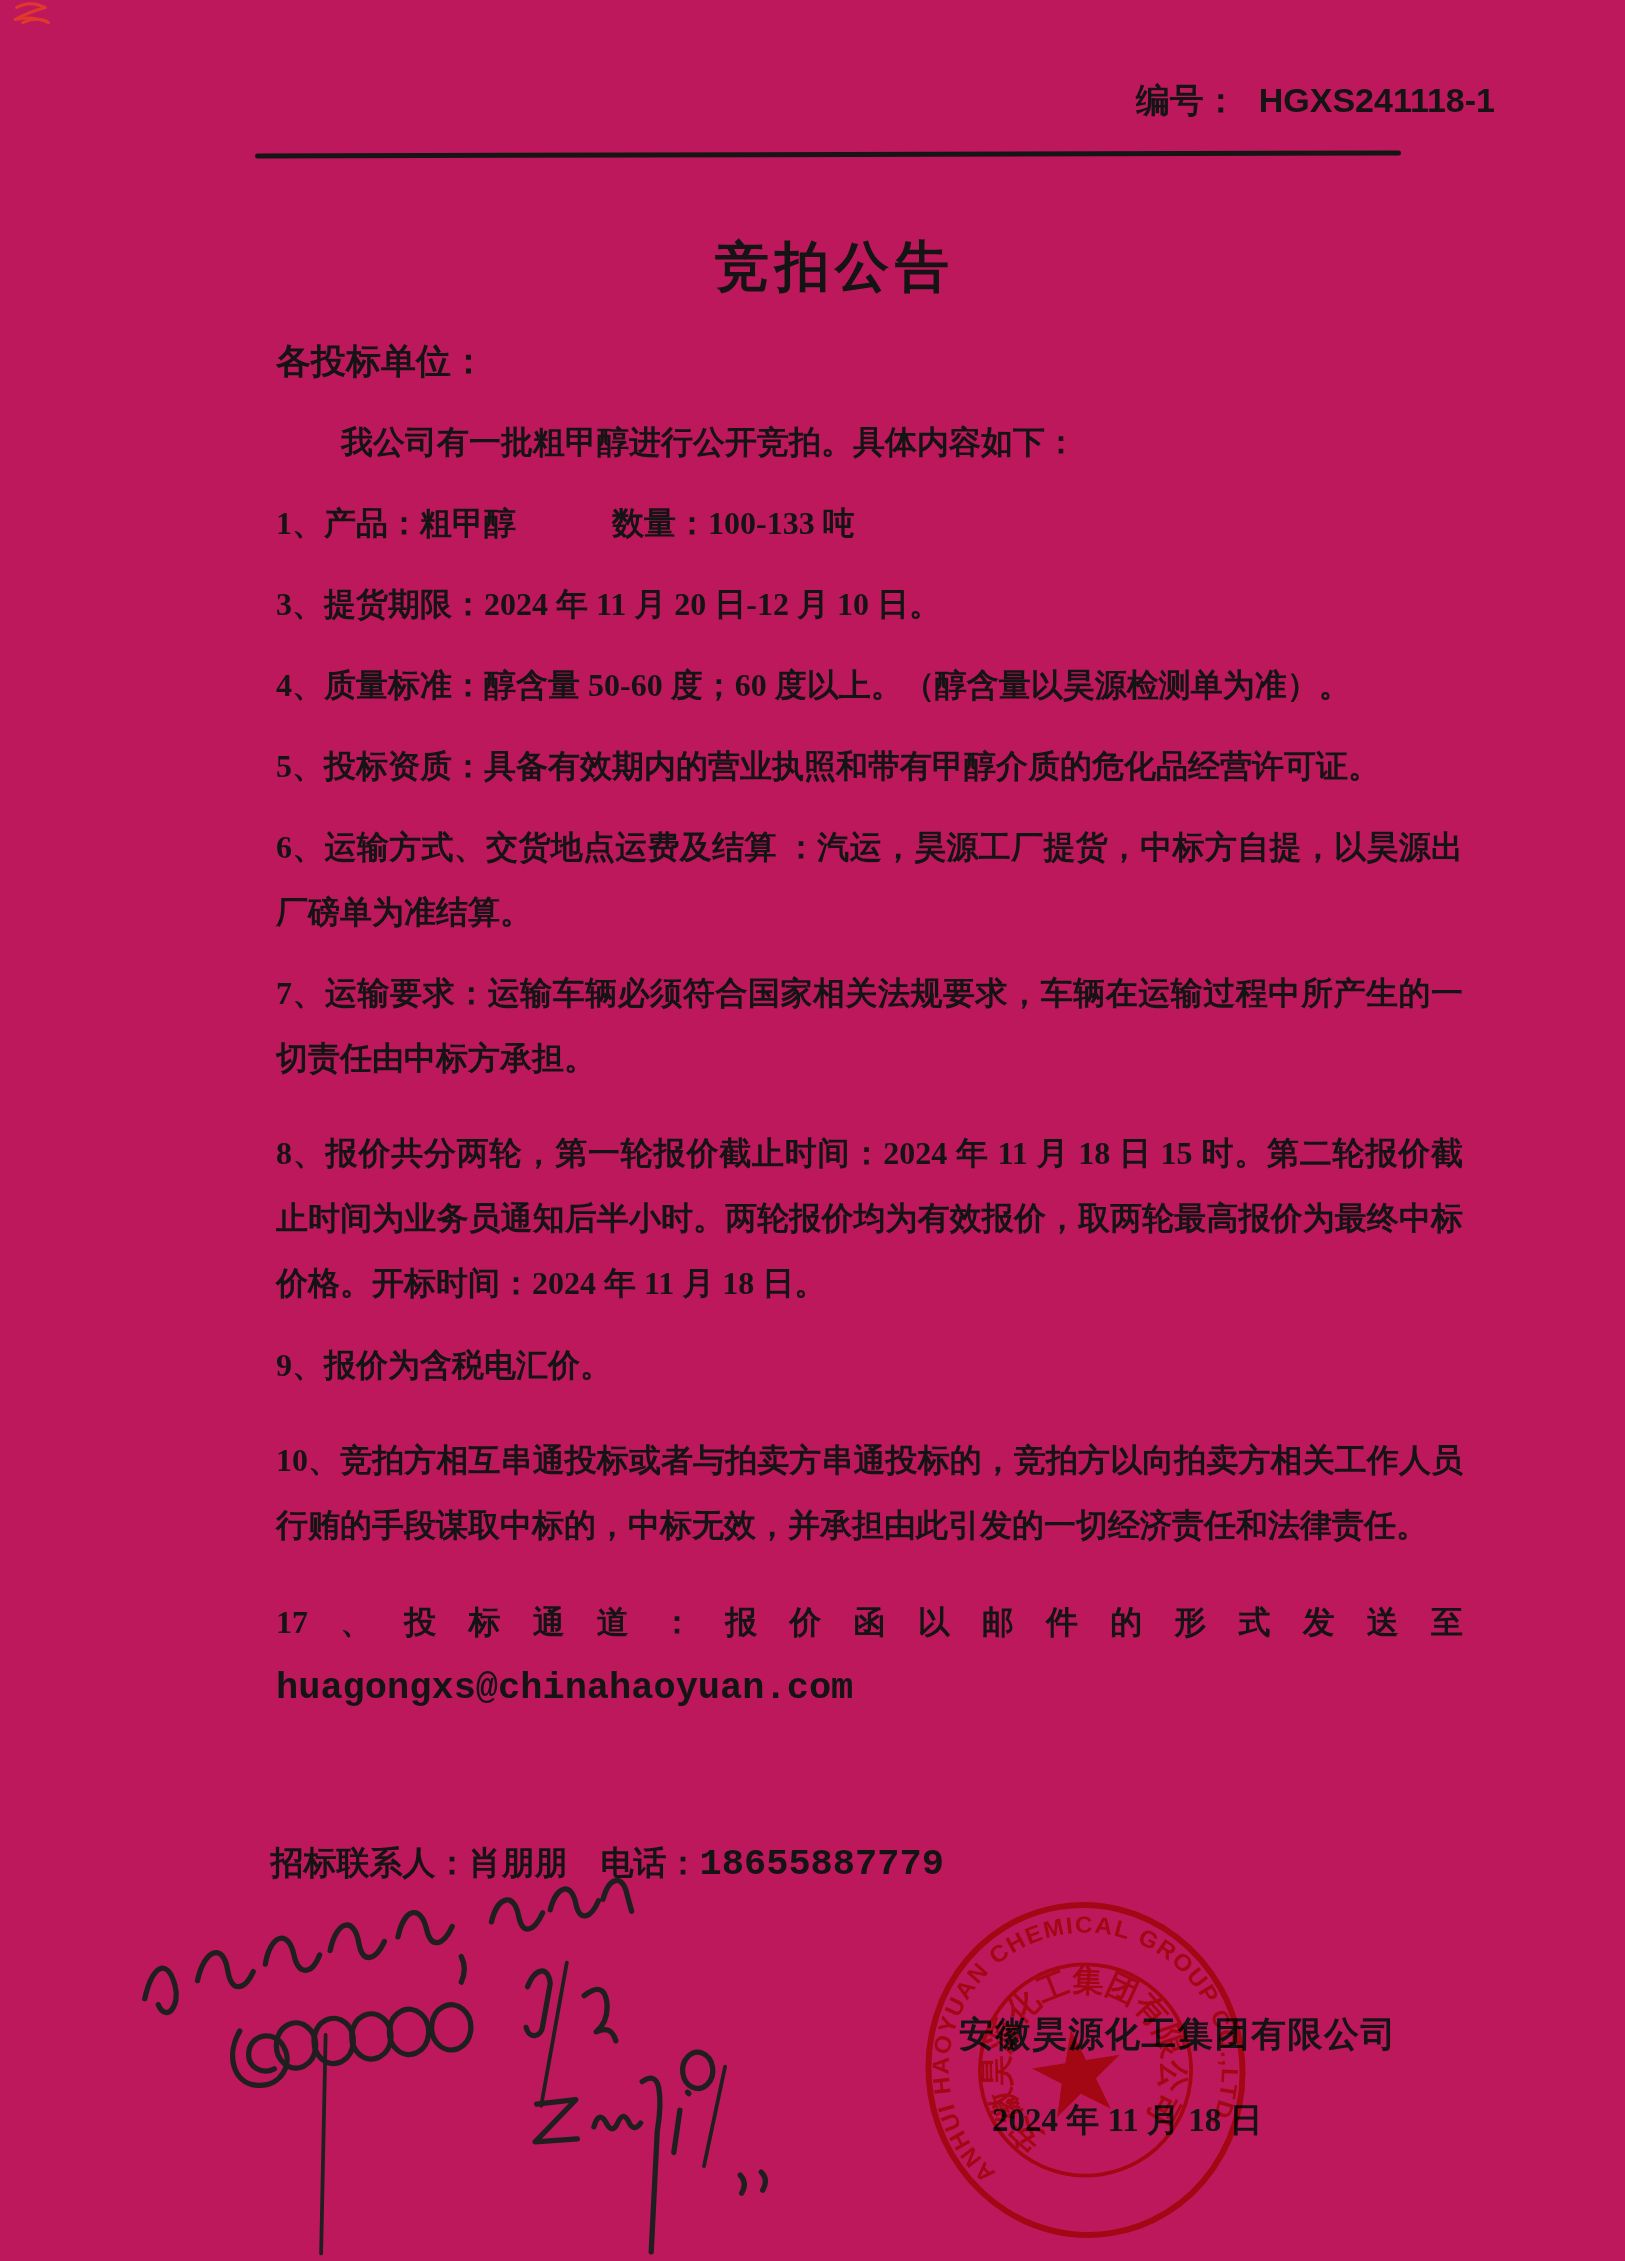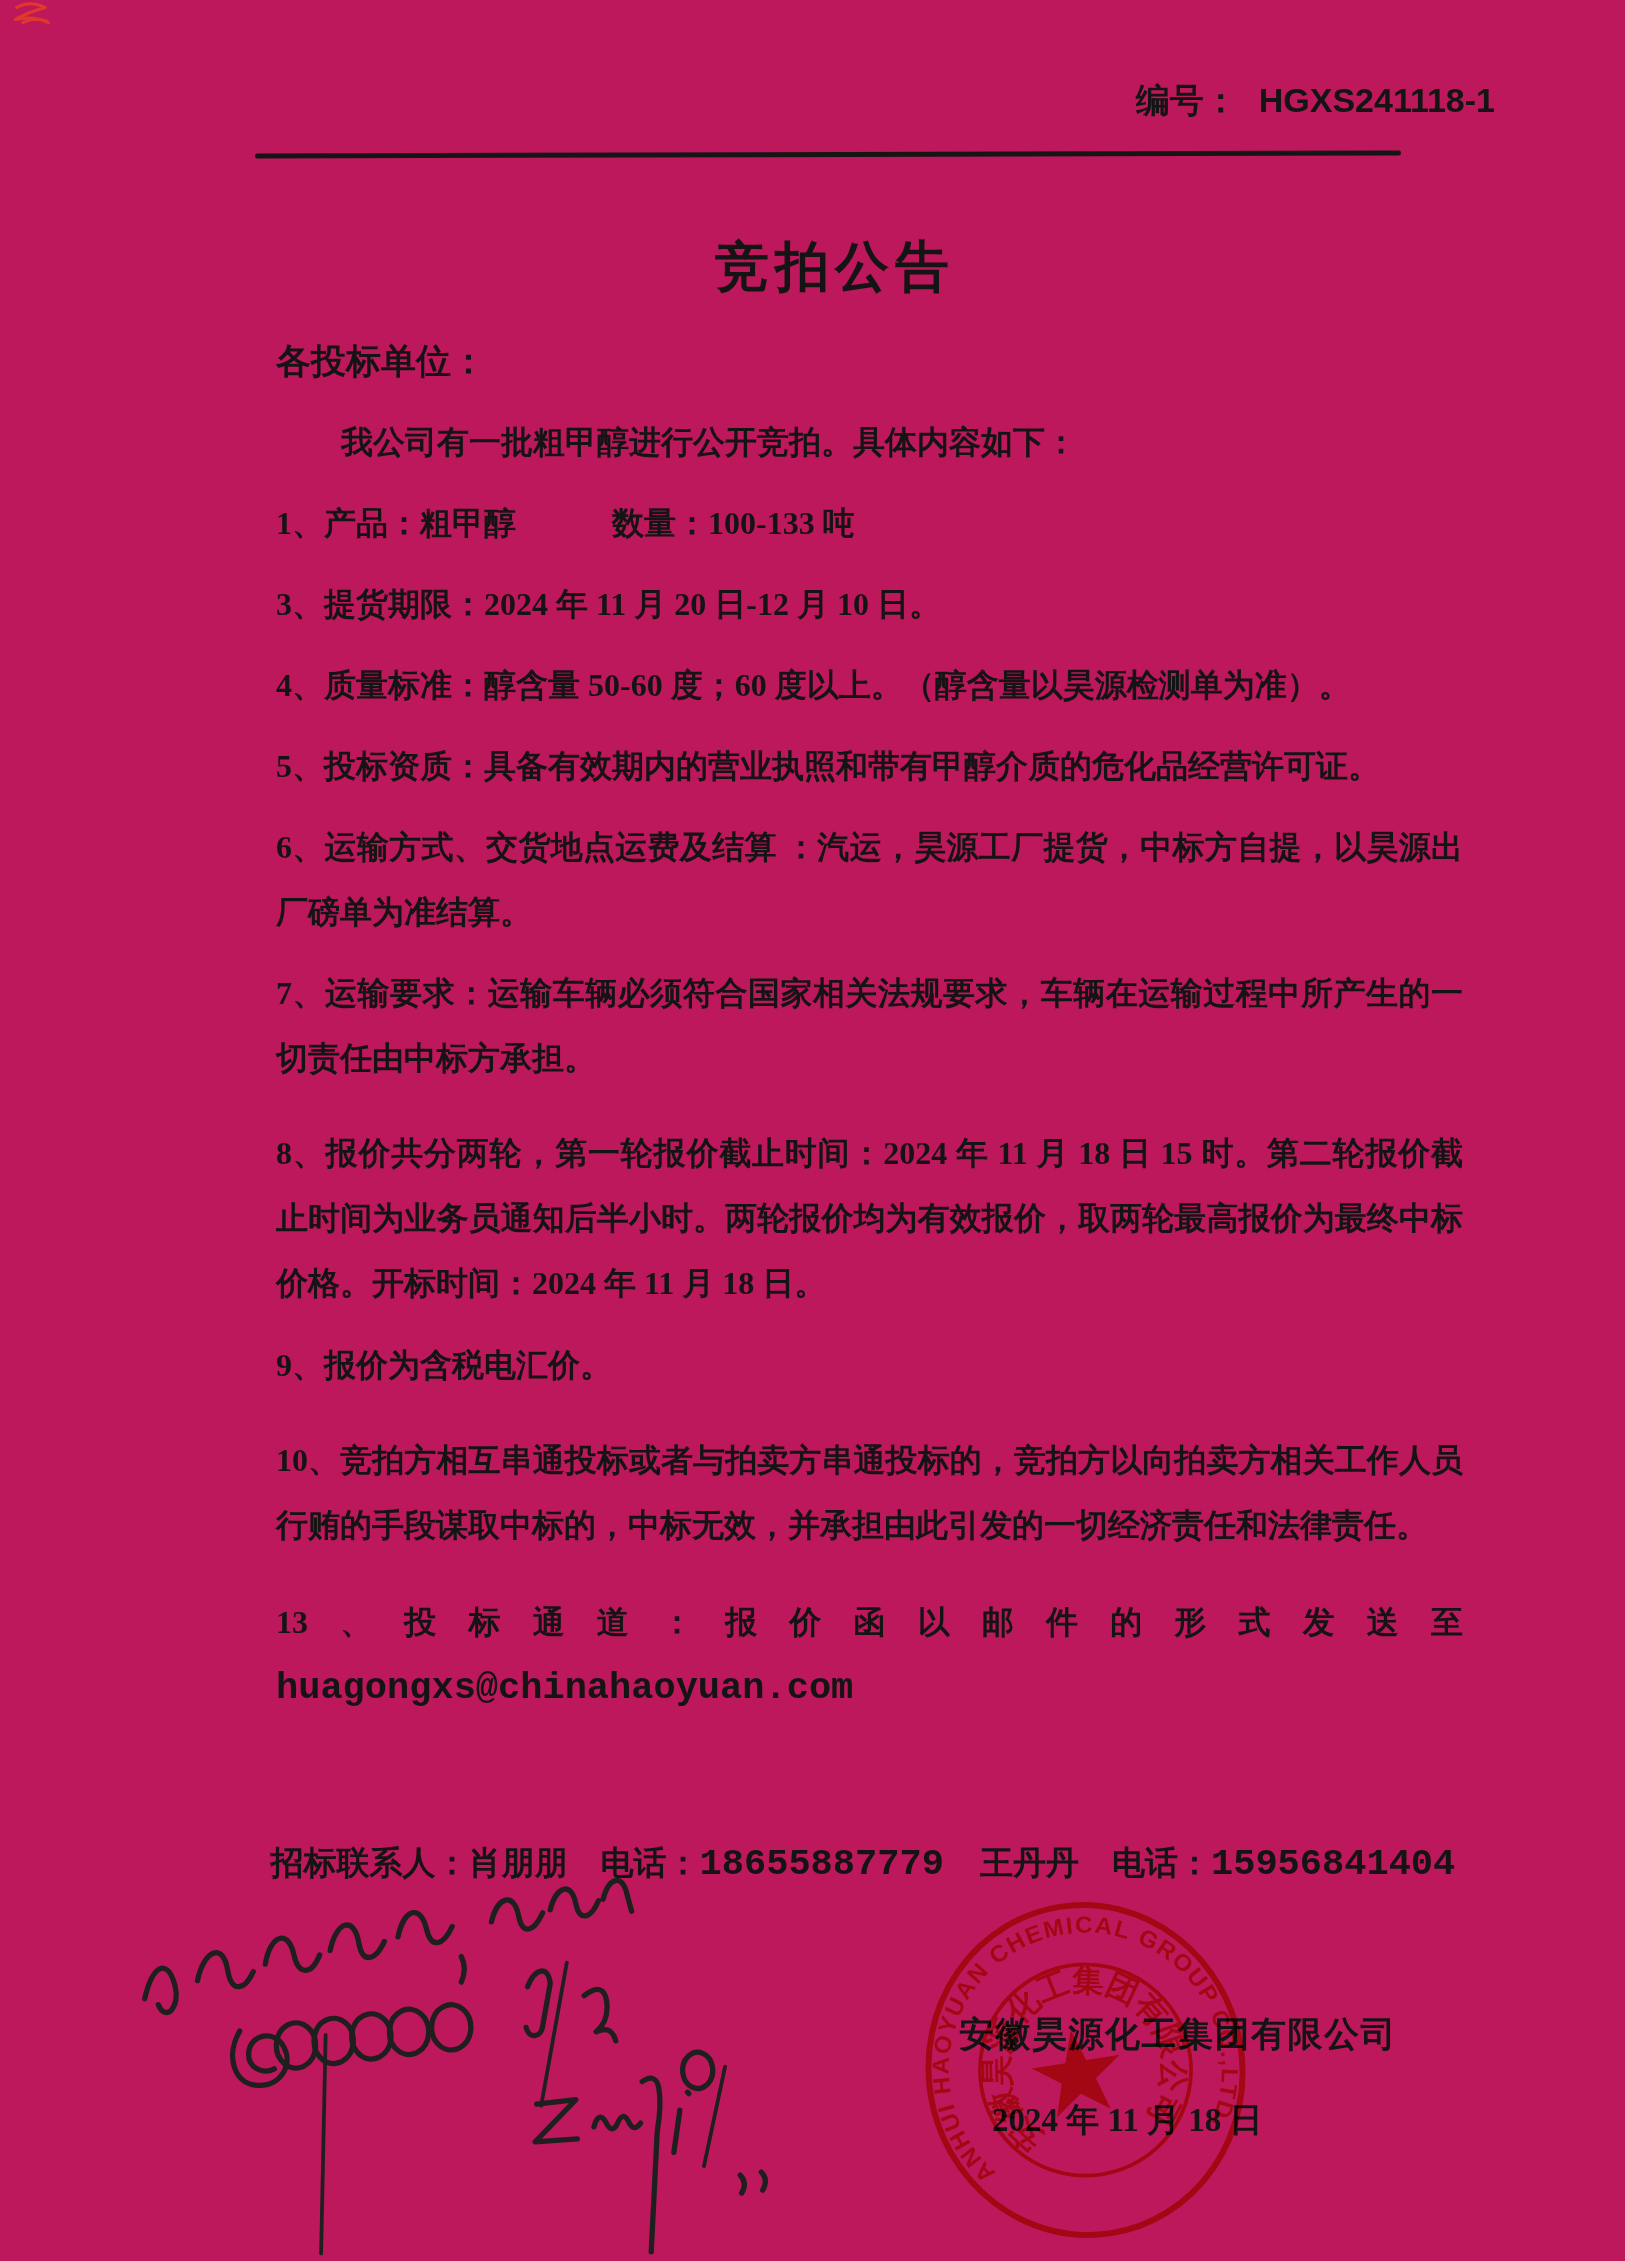--- a/index.html
+++ b/index.html
@@ -101,26 +101,25 @@
     <p class="intro">我公司有一批粗甲醇进行公开竞拍。具体内容如下：</p>
     <p>1、产品：粗甲醇　　　数量：100-133 吨</p>
     <p>3、提货期限：2024 年 11 月 20 日-12 月 10 日。</p>
     <p>4、质量标准：醇含量 50-60 度；60 度以上。（醇含量以昊源检测单为准）。</p>
     <p>5、投标资质：具备有效期内的营业执照和带有甲醇介质的危化品经营许可证。</p>
     <p>6、运输方式、交货地点运费及结算 ：汽运，昊源工厂提货，中标方自提，以昊源出厂磅单为准结算。</p>
     <p class="mt20">7、运输要求：运输车辆必须符合国家相关法规要求，车辆在运输过程中所产生的一切责任由中标方承担。</p>
     <p class="mt40">8、报价共分两轮，第一轮报价截止时间：2024 年 11 月 18 日 15 时。第二轮报价截止时间为业务员通知后半小时。两轮报价均为有效报价，取两轮最高报价为最终中标价格。开标时间：2024 年 11 月 18 日。</p>
     <p class="mt22">9、报价为含税电汇价。</p>
     <p class="mt40">10、竞拍方相互串通投标或者与拍卖方串通投标的，竞拍方以向拍卖方相关工作人员行贿的手段谋取中标的，中标无效，并承担由此引发的一切经济责任和法律责任。</p>
-    <p class="mt42"><span>13、投标通道：报价函以邮件的形式发送至 </span><span class="mono">huagongxs@chinahaoyuan.com</span></p>
+    <p class="mt42"><span>17、投标通道：报价函以邮件的形式发送至 </span><span class="mono">huagongxs@chinahaoyuan.com</span></p>
   </div>
 
   <div class="contacts">
     <span class="grp1"><span>招标联系人：</span><span>肖朋朋</span>　<span>电话：</span><span class="mono">18655887779</span></span>
-    <span class="grp2"><span>王丹丹</span>　<span>电话：</span><span class="mono">15956841404</span></span>
   </div>
 
   <div class="company-name">安徽昊源化工集团有限公司</div>
   <div class="doc-date">2024 年 11 月 18 日</div>
 
   <svg class="stamp" viewBox="0 0 460 480">
     <g transform="rotate(-9 230 240)">
       <ellipse cx="230" cy="240" rx="208" ry="219" fill="none" stroke="#d93226" stroke-width="8"></ellipse>
       <circle cx="230" cy="240" r="140" fill="none" stroke="#d93226" stroke-width="5"></circle>
       <defs>

